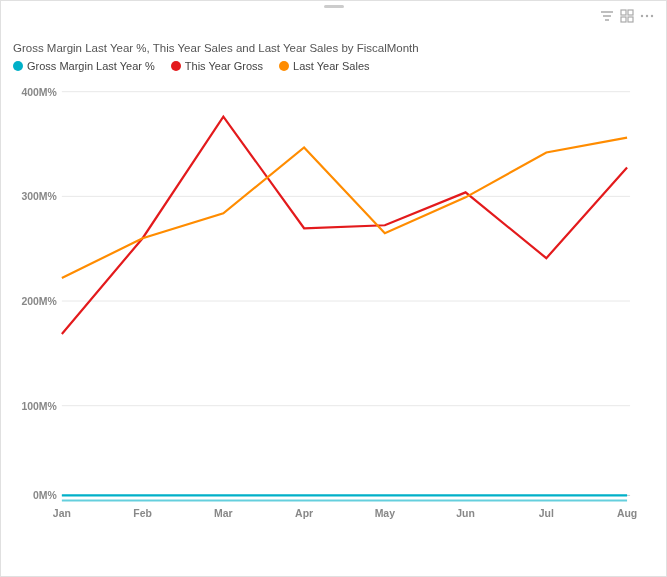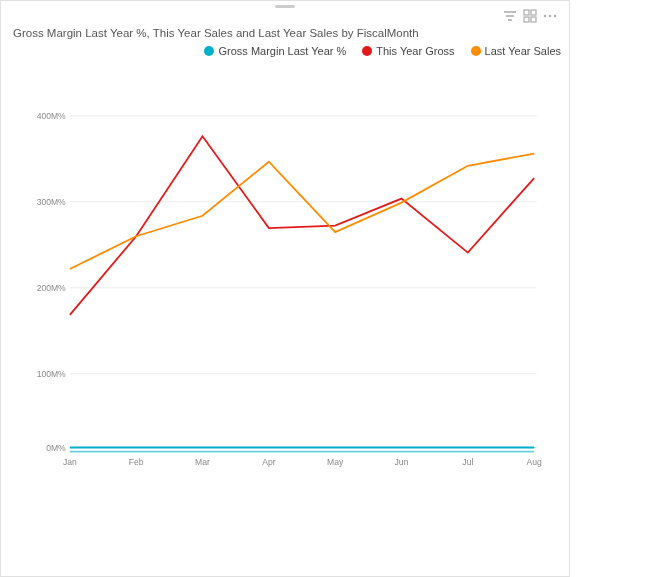--- a/index.html
+++ b/index.html
@@ -6,26 +6,26 @@
     body {
       width: 667px;
       height: 577px;
       background: #fff;
       font-family: 'Segoe UI', Arial, sans-serif;
       font-size: 12px;
       color: #333;
       overflow: hidden;
     }
     .chart-container {
-      width: 570px;
+      width: 667px;
       height: 577px;
       background: #fff;
       border: 1px solid #e0e0e0;
       position: relative;
-      padding: 8px 8px 0 8px;
+      padding: 23px 8px 0 8px;
     }
     .top-bar {
       display: flex;
       justify-content: flex-end;
       align-items: center;
       gap: 6px;
       padding: 2px 4px 4px 0;
       position: absolute;
       top: 6px;
       right: 8px;
@@ -51,38 +51,38 @@
       margin-top: 18px;
       margin-left: 4px;
       margin-bottom: 6px;
     }
     .legend {
       display: flex;
       align-items: center;
       gap: 16px;
       margin-left: 4px;
       margin-bottom: 4px;
-      justify-content: flex-end;
     }
     .legend-item {
       display: flex;
       align-items: center;
       gap: 4px;
       font-size: 11px;
       color: #444;
     }
     .legend-dot {
       width: 10px;
       height: 10px;
       border-radius: 50%;
     }
     .chart-area {
       position: relative;
-      margin-left: 24px;
+      margin-left: 8px;
       margin-right: 8px;
+      font-weight: bold;
     }
     svg.main-chart {
       display: block;
       width: 100%;
     }
     .axis-label {
       font-size: 10.5px;
       fill: #888;
     }
     .grid-line {

